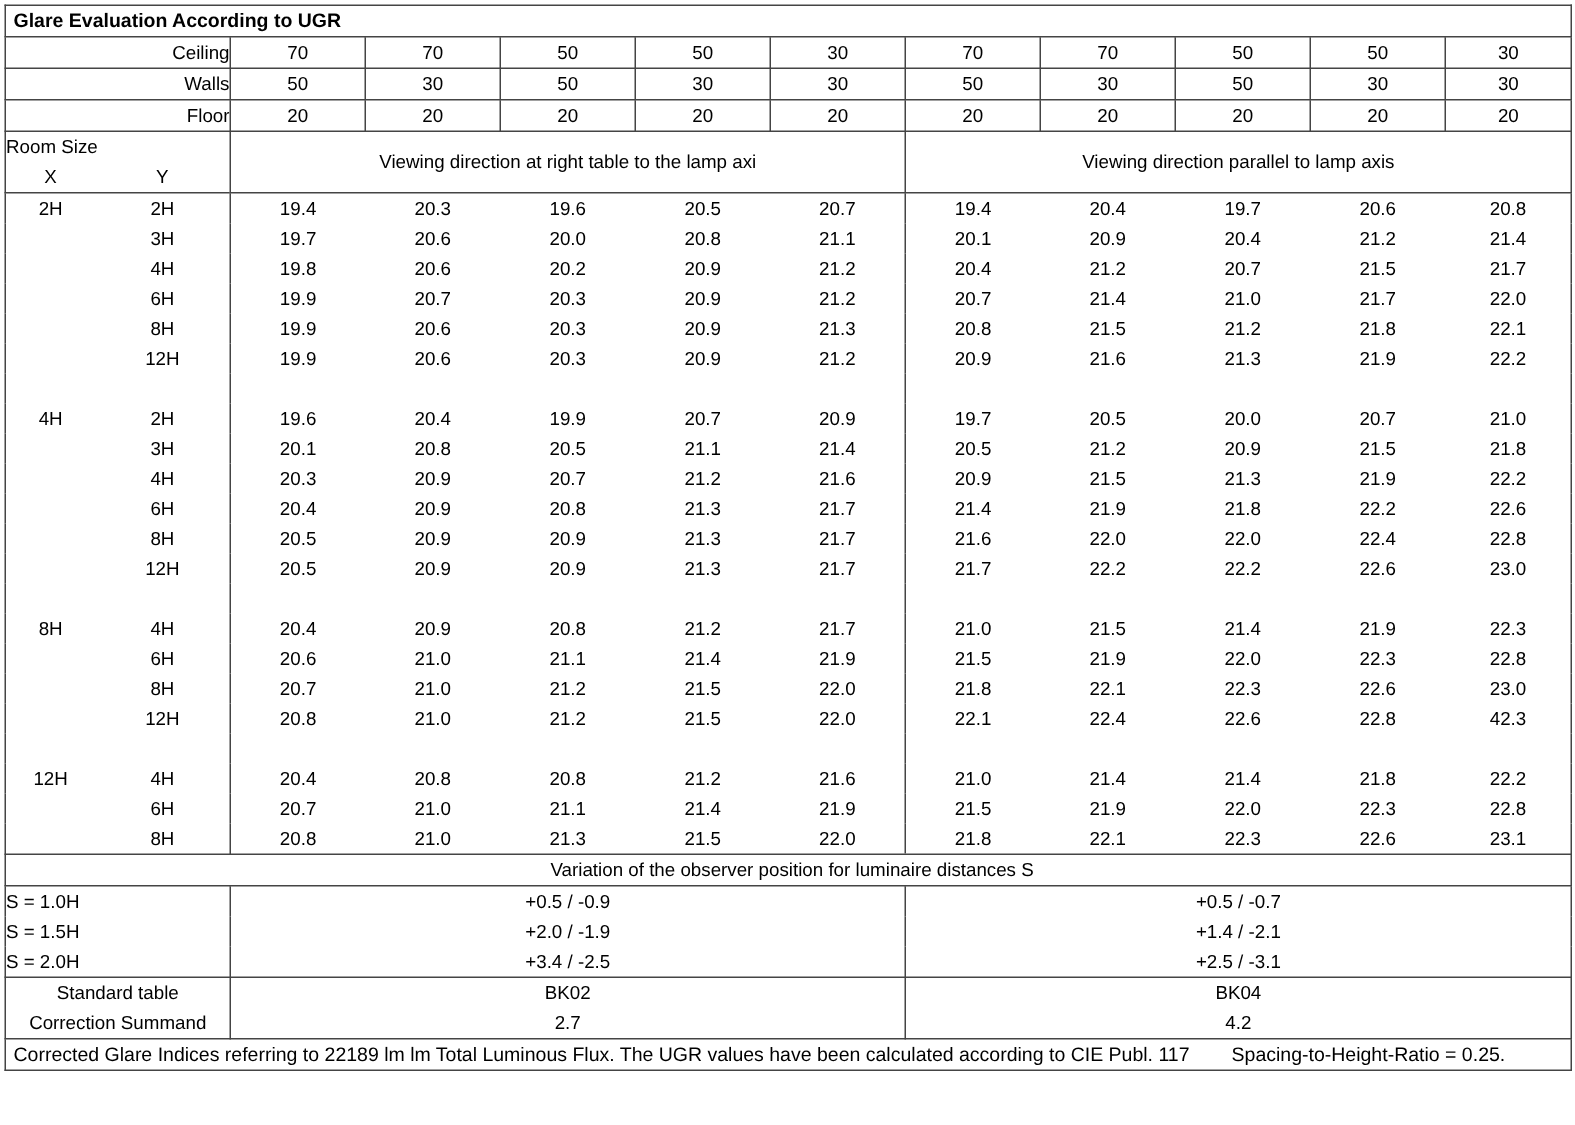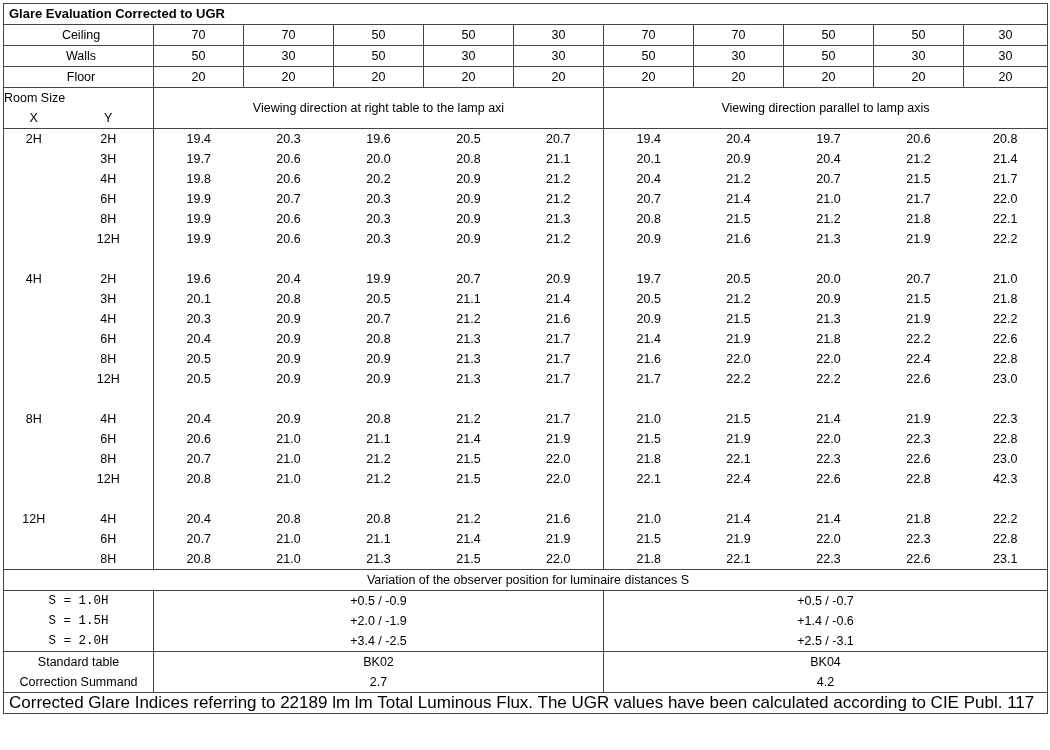--- a/index.html
+++ b/index.html
@@ -34,51 +34,51 @@
     white-space: nowrap;
     overflow: hidden;
   }
   .title-cell {
     font-weight: bold;
     font-size: 13px;
     padding-left: 5px !important;
     text-align: left;
   }
   .lbl {
-    text-align: center;
+    text-align: right;
     padding-left: 5px !important;
   }
   .ctr { text-align: center; }
   .num { text-align: center; }
   
   .nb-l { border-left: none !important; }
   .nb-r { border-right: none !important; }
   .nb-t { border-top: none !important; }
   .nb-b { border-bottom: none !important; }
   .vsplit { border-left: 1px solid #444444 !important; }
   .hdr-group {
     text-align: center;
   }
   .roomsize-head {
     text-align: left;
   }
   .blankrow td { height: 14px; line-height: 14px; }
   .footer-cell {
     text-align: left;
     padding-left: 5px !important;
-    font-size: 17px;
+    font-size: 13px;
     height: 22px;
     line-height: 22px;
   }
   .spacing-note { padding-left: 28px; }
   .var-label {
     text-align: center;
     padding-left: 5px !important;
   }
-  .s-label { text-align: center; font-family: Liberation Mono, monospace; }
+  .s-label { text-align: left; }
 </style>
 </head>
 <body>
 
 <div id="page">
   <table class="ugr">
     <colgroup>
       <col style="width:60px">
       <col style="width:90px">
       <col style="width:90px">
@@ -88,21 +88,21 @@
       <col style="width:90px">
       <col style="width:90px">
       <col style="width:90px">
       <col style="width:90px">
       <col style="width:90px">
       <col style="width:84px">
     </colgroup>
     <tbody>
 
       <tr>
-        <td class="title-cell" colspan="12">Glare Evaluation Corrected to UGR</td>
+        <td class="title-cell" colspan="12">Glare Evaluation According to UGR</td>
       </tr>
 
       <tr>
         <td class="lbl" colspan="2">Ceiling</td>
         <td class="num">70</td>
         <td class="num">70</td>
         <td class="num">50</td>
         <td class="num">50</td>
         <td class="num">30</td>
         <td class="num">70</td>
@@ -467,21 +467,21 @@
       </tr>
 
       <tr>
         <td class="s-label nb-b" colspan="2">S = 1.0H</td>
         <td class="ctr nb-b" colspan="5">+0.5 / -0.9</td>
         <td class="ctr nb-b" colspan="5">+0.5 / -0.7</td>
       </tr>
       <tr>
         <td class="s-label nb-b nb-t" colspan="2">S = 1.5H</td>
         <td class="ctr nb-b nb-t" colspan="5">+2.0 / -1.9</td>
-        <td class="ctr nb-b nb-t" colspan="5">+1.4 / -0.6</td>
+        <td class="ctr nb-b nb-t" colspan="5">+1.4 / -2.1</td>
       </tr>
       <tr>
         <td class="s-label nb-t" colspan="2">S = 2.0H</td>
         <td class="ctr nb-t" colspan="5">+3.4 / -2.5</td>
         <td class="ctr nb-t" colspan="5">+2.5 / -3.1</td>
       </tr>
 
       <tr>
         <td class="ctr nb-b" colspan="2">Standard table</td>
         <td class="ctr nb-b" colspan="5">BK02</td>

